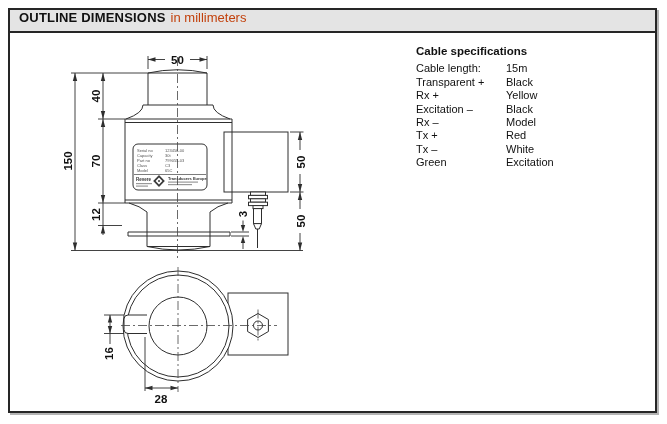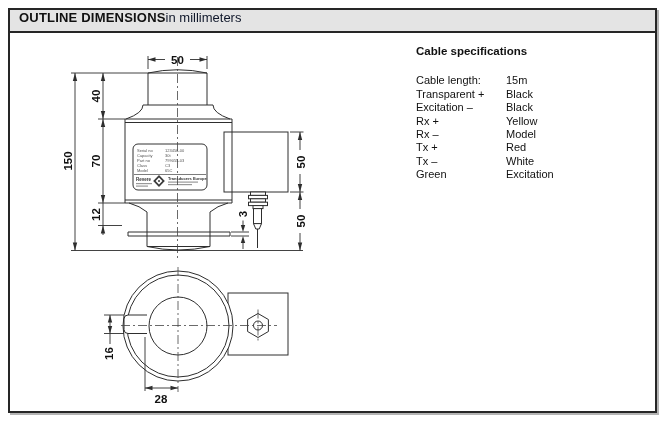--- a/index.html
+++ b/index.html
@@ -3,23 +3,23 @@
 <meta charset="utf-8">
 <style>
   html,body{margin:0;padding:0}
   body{width:667px;height:424px;background:#fff;position:relative;
        font-family:"Liberation Sans",sans-serif;color:#111;overflow:hidden}
   .panel{position:absolute;left:8px;top:8px;width:645px;height:401px;
          border:2px solid #262626;background:#fff;box-shadow:2px 2px 0 #b4b4b4}
   .header{height:21px;background:#e4e4e4;border-bottom:2px solid #262626;
           display:flex;align-items:flex-start;padding-left:9px;font-size:13px}
   .header .t{font-weight:bold;letter-spacing:.2px}
-  .header .s{color:#0f172a}
+  .header .s{margin-left:5px;color:#c2410c}
   .specs{position:absolute;left:406px;top:35px;font-size:11px;line-height:13.4px}
-  .specs .title{font-weight:bold;font-size:11.5px;margin-bottom:16px}
+  .specs .title{font-weight:bold;font-size:11.5px;margin-bottom:4px}
   .spec-row{display:flex}
   .spec-label{width:90px}
   svg{position:absolute;left:0;top:0}
   svg text{font-family:"Liberation Sans",sans-serif}
   .dim{font-size:11.5px;font-weight:bold;fill:#111}
   .ln{stroke:#2e2e2e;stroke-width:1;fill:none}
   .thin{stroke:#2e2e2e;stroke-width:.9;fill:none}
   .cl{stroke:#444;stroke-width:.8;fill:none;stroke-dasharray:9 3 2 3}
   .ar{fill:#2e2e2e;stroke:none}
   .tiny{font-size:4px;fill:#555}
@@ -37,26 +37,26 @@
     <div class="title">Cable specifications</div>
     <div class="spec-row">
         <span class="spec-label">Cable length:</span>
         <span class="spec-value">15m</span>
       </div>
     <div class="spec-row">
         <span class="spec-label">Transparent +</span>
         <span class="spec-value">Black</span>
       </div>
     <div class="spec-row">
+        <span class="spec-label">Rx +</span>
+        <span class="spec-value">Yellow</span>
+      </div>
+    <div class="spec-row">
         <span class="spec-label">Excitation –</span>
         <span class="spec-value">Black</span>
-      </div>
-    <div class="spec-row">
-        <span class="spec-label">Rx +</span>
-        <span class="spec-value">Yellow</span>
       </div>
     <div class="spec-row">
         <span class="spec-label">Rx –</span>
         <span class="spec-value">Model</span>
       </div>
     <div class="spec-row">
         <span class="spec-label">Tx +</span>
         <span class="spec-value">Red</span>
       </div>
     <div class="spec-row">

